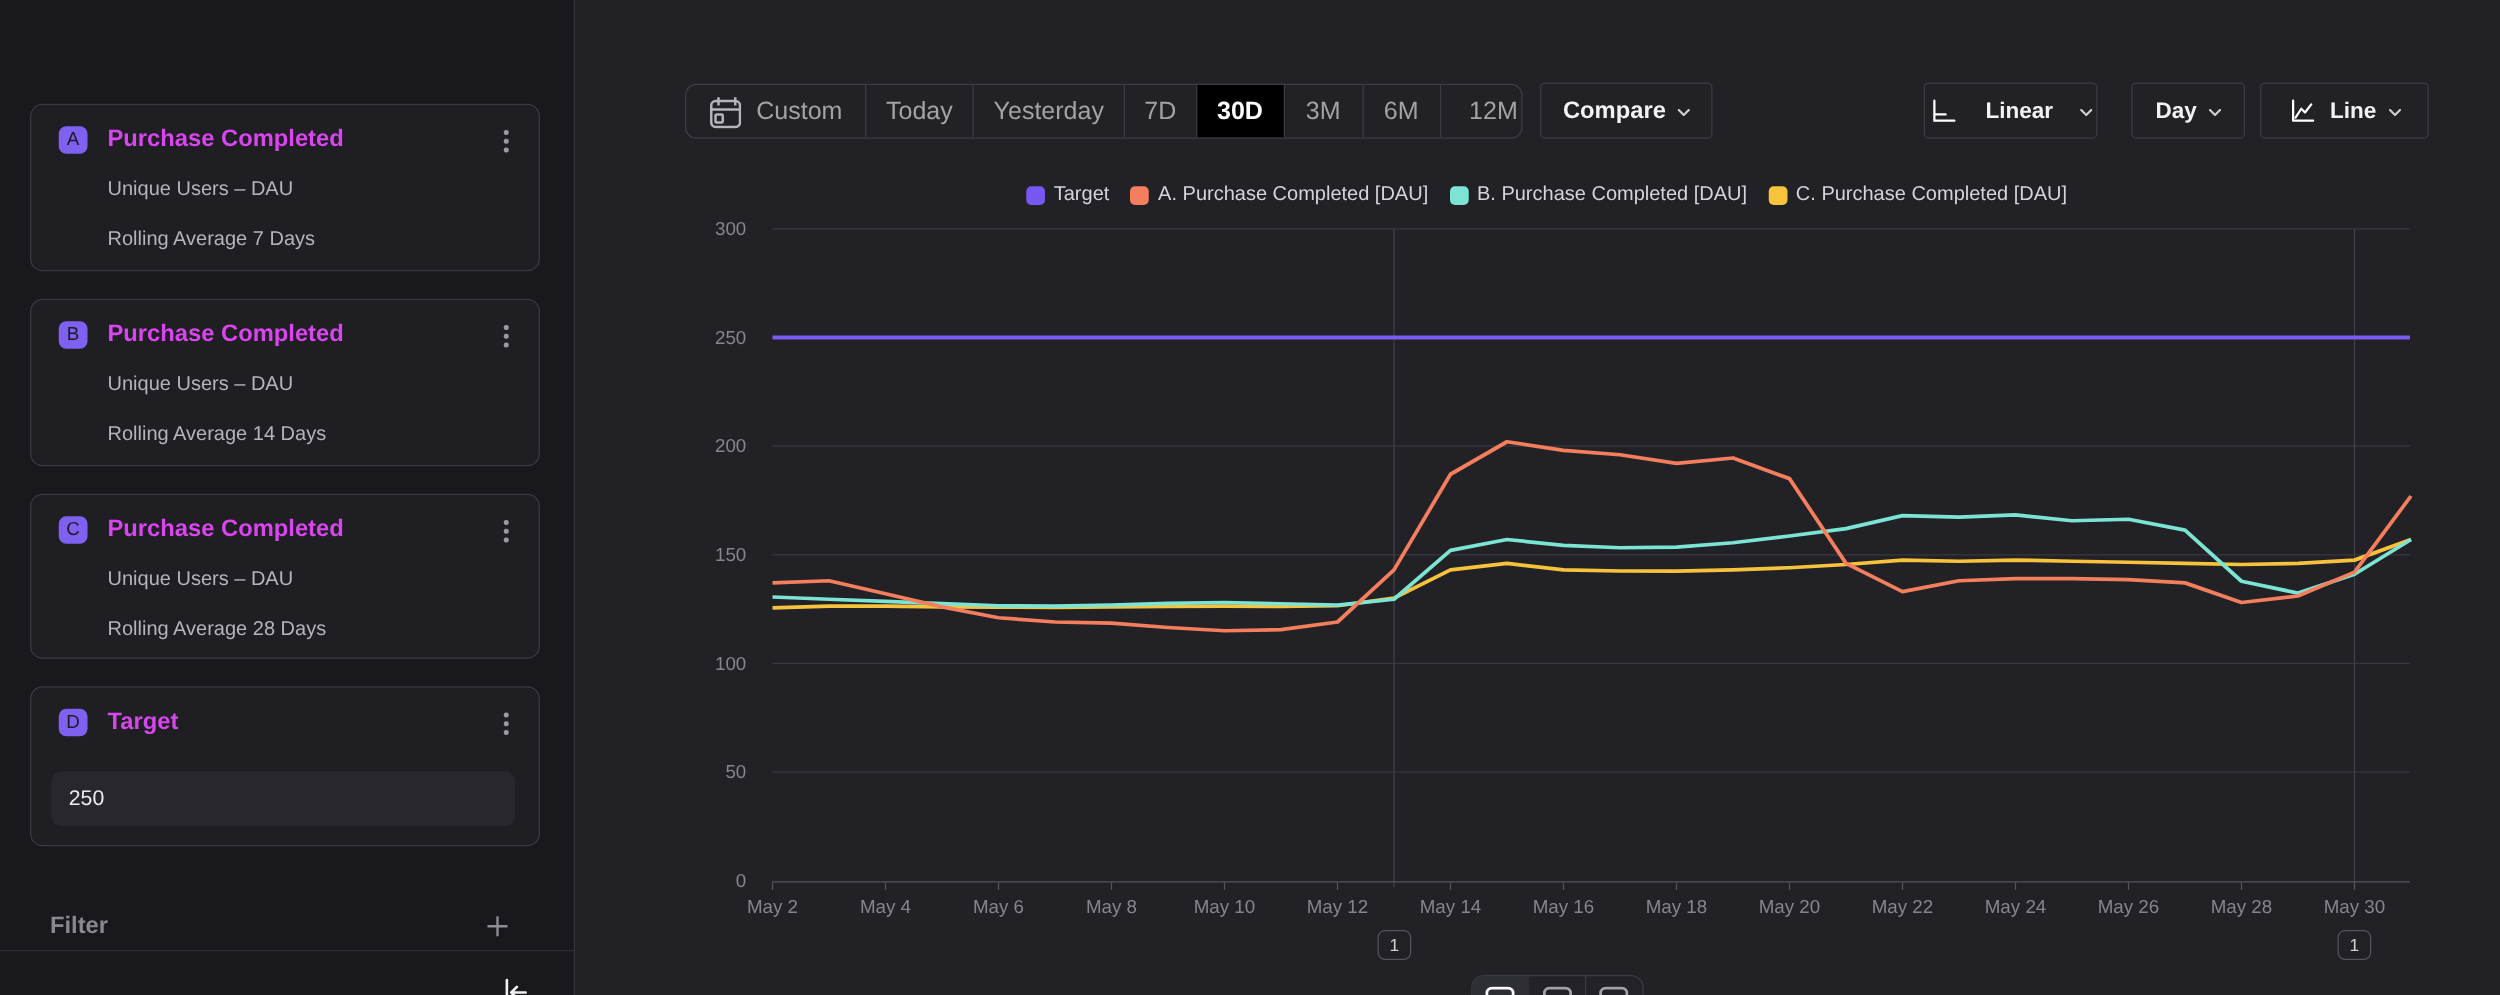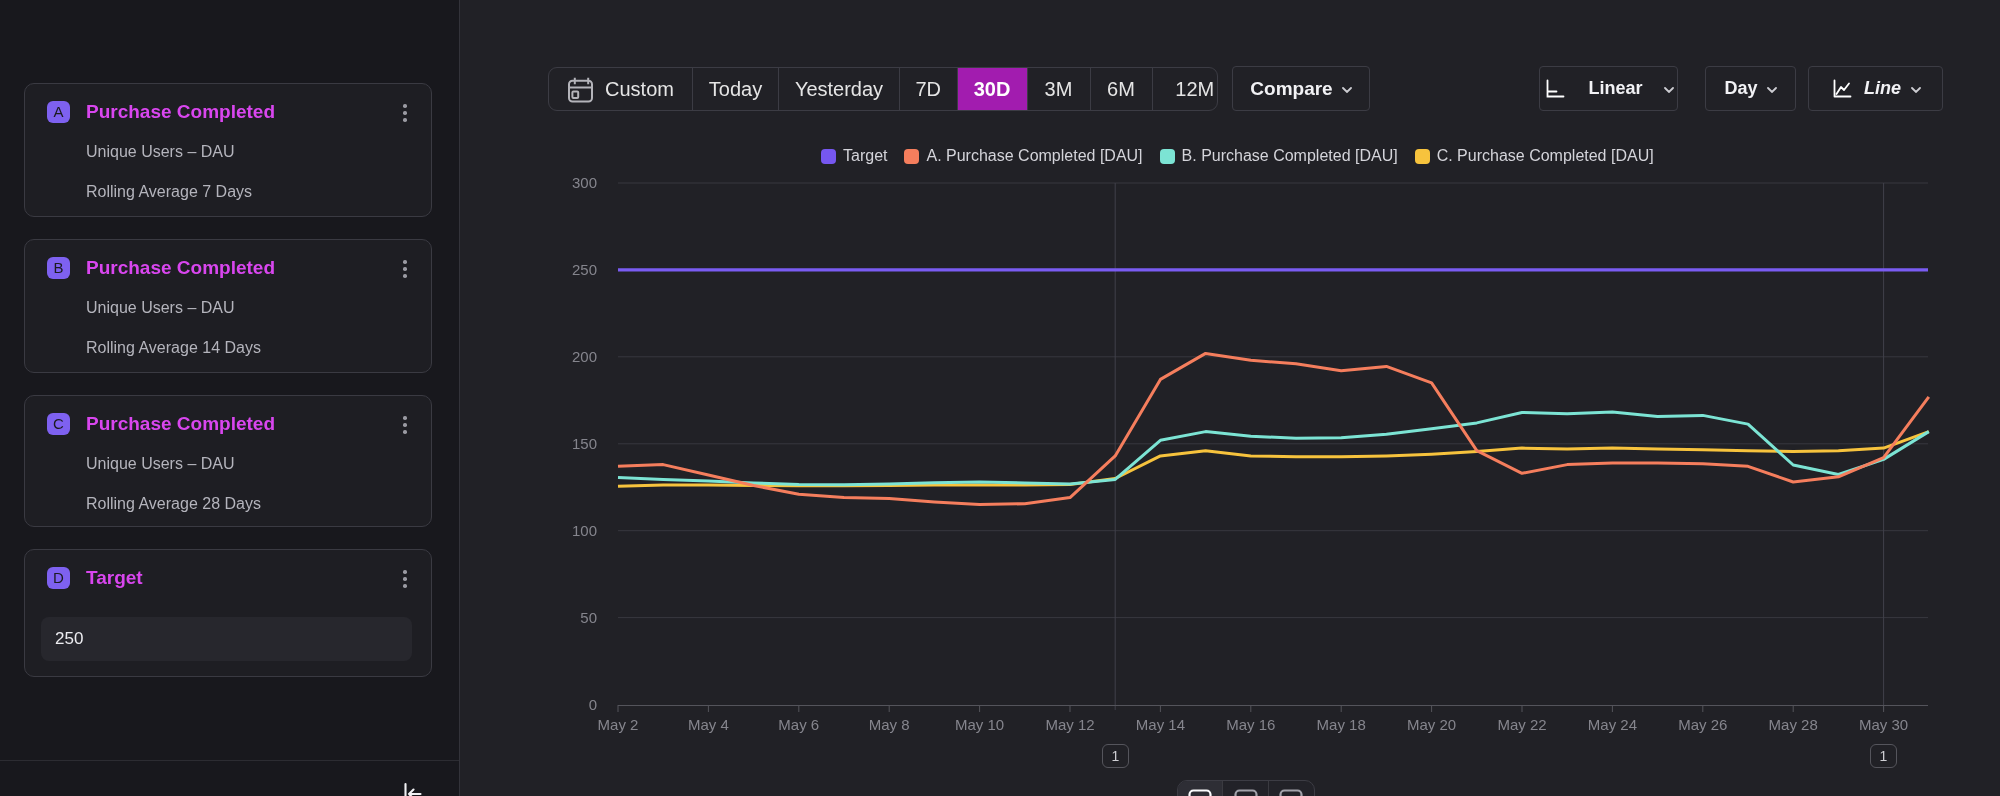--- a/index.html
+++ b/index.html
@@ -17,23 +17,23 @@
   .kebab { position:absolute; right:24px; top:20px; width:4px; }
   .kebab span { display:block; width:3.5px; height:3.5px; border-radius:50%; background:#9a9aa2; margin-bottom:3.5px; }
   .tinput { position:absolute; left:16px; right:19px; top:67px; height:44px; background:#27272d; border-radius:8px; color:#ececf0; font-size:17px; line-height:44px; padding-left:14px; }
   .filter-row { position:absolute; left:40px; right:40px; top:729px; height:24px; }
   .filter-row .t { color:#88888f; font-size:19px; font-weight:700; line-height:24px; }
   .sb-div { position:absolute; left:0; right:0; top:760px; height:1px; background:#2c2c32; }
   .collapse { position:absolute; right:36px; top:782px; width:22px; height:22px; }
 
   .toolbar { position:absolute; top:67px; height:44px; }
   .seg { left:548px; width:670px; border:1px solid #3c3c44; border-radius:9px; display:flex; overflow:hidden; }
-  .seg .s { color:#e5e5e5; font-size:20px; text-align:center; line-height:42px; border-right:1px solid #3c3c44; }
+  .seg .s { color:#a3a3a3; font-size:20px; text-align:center; line-height:42px; border-right:1px solid #3c3c44; }
   .seg .s:last-child { border-right:none;padding-left:20px; }
-  .seg .sel { background:#a21caf; color:#fff; font-weight:700; }
+  .seg .sel { background:#000000; color:#fff; font-weight:700; }
   .btn { position:absolute; top:66px; height:45px; border:1px solid #3c3c44; border-radius:4px; color:#f2f2f5; font-size:18px; font-weight:700; display:flex; align-items:center; justify-content:center; gap:9px; }
   .chev { width:10px; height:6px; margin-top:2px; }
   .legend { position:absolute; left:821px; top:148px; height:16px; display:flex; gap:17px; }
   .li { display:flex; gap:7px; align-items:center; }
   .sw { width:15px; height:15px; border-radius:4px; }
   .li .lt { color:#d4d4da; font-size:16px; }
   .one { position:absolute; top:744px; width:27px; height:24px; border:1px solid #55555c; border-radius:6px; color:#cfcfd4; font-size:14px; text-align:center; line-height:22px; background:transparent; }
   .bicons { position:absolute; left:1177px; top:780px; width:138px; height:30px; background:#222228; border:1px solid #3c3c44; border-radius:10px; display:flex; }
   .bicons .bi { width:46px; display:flex; justify-content:center; padding-top:8px; border-right:1px solid #3a3a40; }
   .bicons .bi1 { background:#2e2e35; border-radius:9px 0 0 0; } .bicons .bi:last-child { border-right:none; }
@@ -145,20 +145,26 @@
   <div class="card" style="top:549px;height:128px;">
     <div class="badge">D</div>
       <div class="ctitle">Target</div>
     <div class="kebab">
         <span></span>
         <span></span>
         <span></span>
       </div>
     <div class="tinput">250</div>
   </div>
+  <div class="filter-row">
+    <div class="t">Filter</div>
+    <svg class="plus" viewBox="0 0 18 18">
+        <path d="M9 1v16M1 9h16" stroke="#8e8e95" stroke-width="1.9" fill="none"></path>
+      </svg>
+  </div>
   <div class="sb-div"></div>
   <svg class="collapse" width="22" height="22" viewBox="0 0 22 22">
       <path d="M4.5 2v20M19.5 12H8M12.5 7.5L8 12l4.5 4.5" stroke="#f0f0f3" stroke-width="2.1" fill="none" stroke-linecap="round" stroke-linejoin="round"></path>
     </svg>
 </div>
 
 <div class="toolbar seg" style="position:absolute;">
   <div class="s" style="width:144px;display:flex;align-items:center;justify-content:center;gap:12px;">
     <svg width="26" height="27" viewBox="0 0 26 27" fill="none" stroke="#b4b4ba" stroke-width="2">
         <rect x="2" y="4.8" width="23" height="20.7" rx="3.5"></rect>
@@ -188,21 +194,21 @@
   Linear
   <svg class="chev" viewBox="0 0 10 6">
       <path d="M1 1l4 4 4-4" stroke="#cdcdd2" stroke-width="1.8" fill="none" stroke-linecap="round"></path>
     </svg>
 </div>
 <div class="btn" style="left:1705px;width:91px;">Day
   <svg class="chev" viewBox="0 0 10 6">
       <path d="M1 1l4 4 4-4" stroke="#cdcdd2" stroke-width="1.8" fill="none" stroke-linecap="round"></path>
     </svg>
 </div>
-<div class="btn" style="left:1808px;width:135px;gap:10px;font-style:italic;">
+<div class="btn" style="left:1808px;width:135px;gap:10px;">
   <svg width="24" height="24" viewBox="0 0 24 24" fill="none" stroke="#fff" stroke-width="1.8" stroke-linecap="round" stroke-linejoin="round">
       <path d="M4.5 3.5v16h16M6.5 17l4.5-7 3 3 5-6.5"></path>
     </svg>
   Line
   <svg class="chev" viewBox="0 0 10 6">
       <path d="M1 1l4 4 4-4" stroke="#cdcdd2" stroke-width="1.8" fill="none" stroke-linecap="round"></path>
     </svg>
 </div>
 
 <div class="legend">

